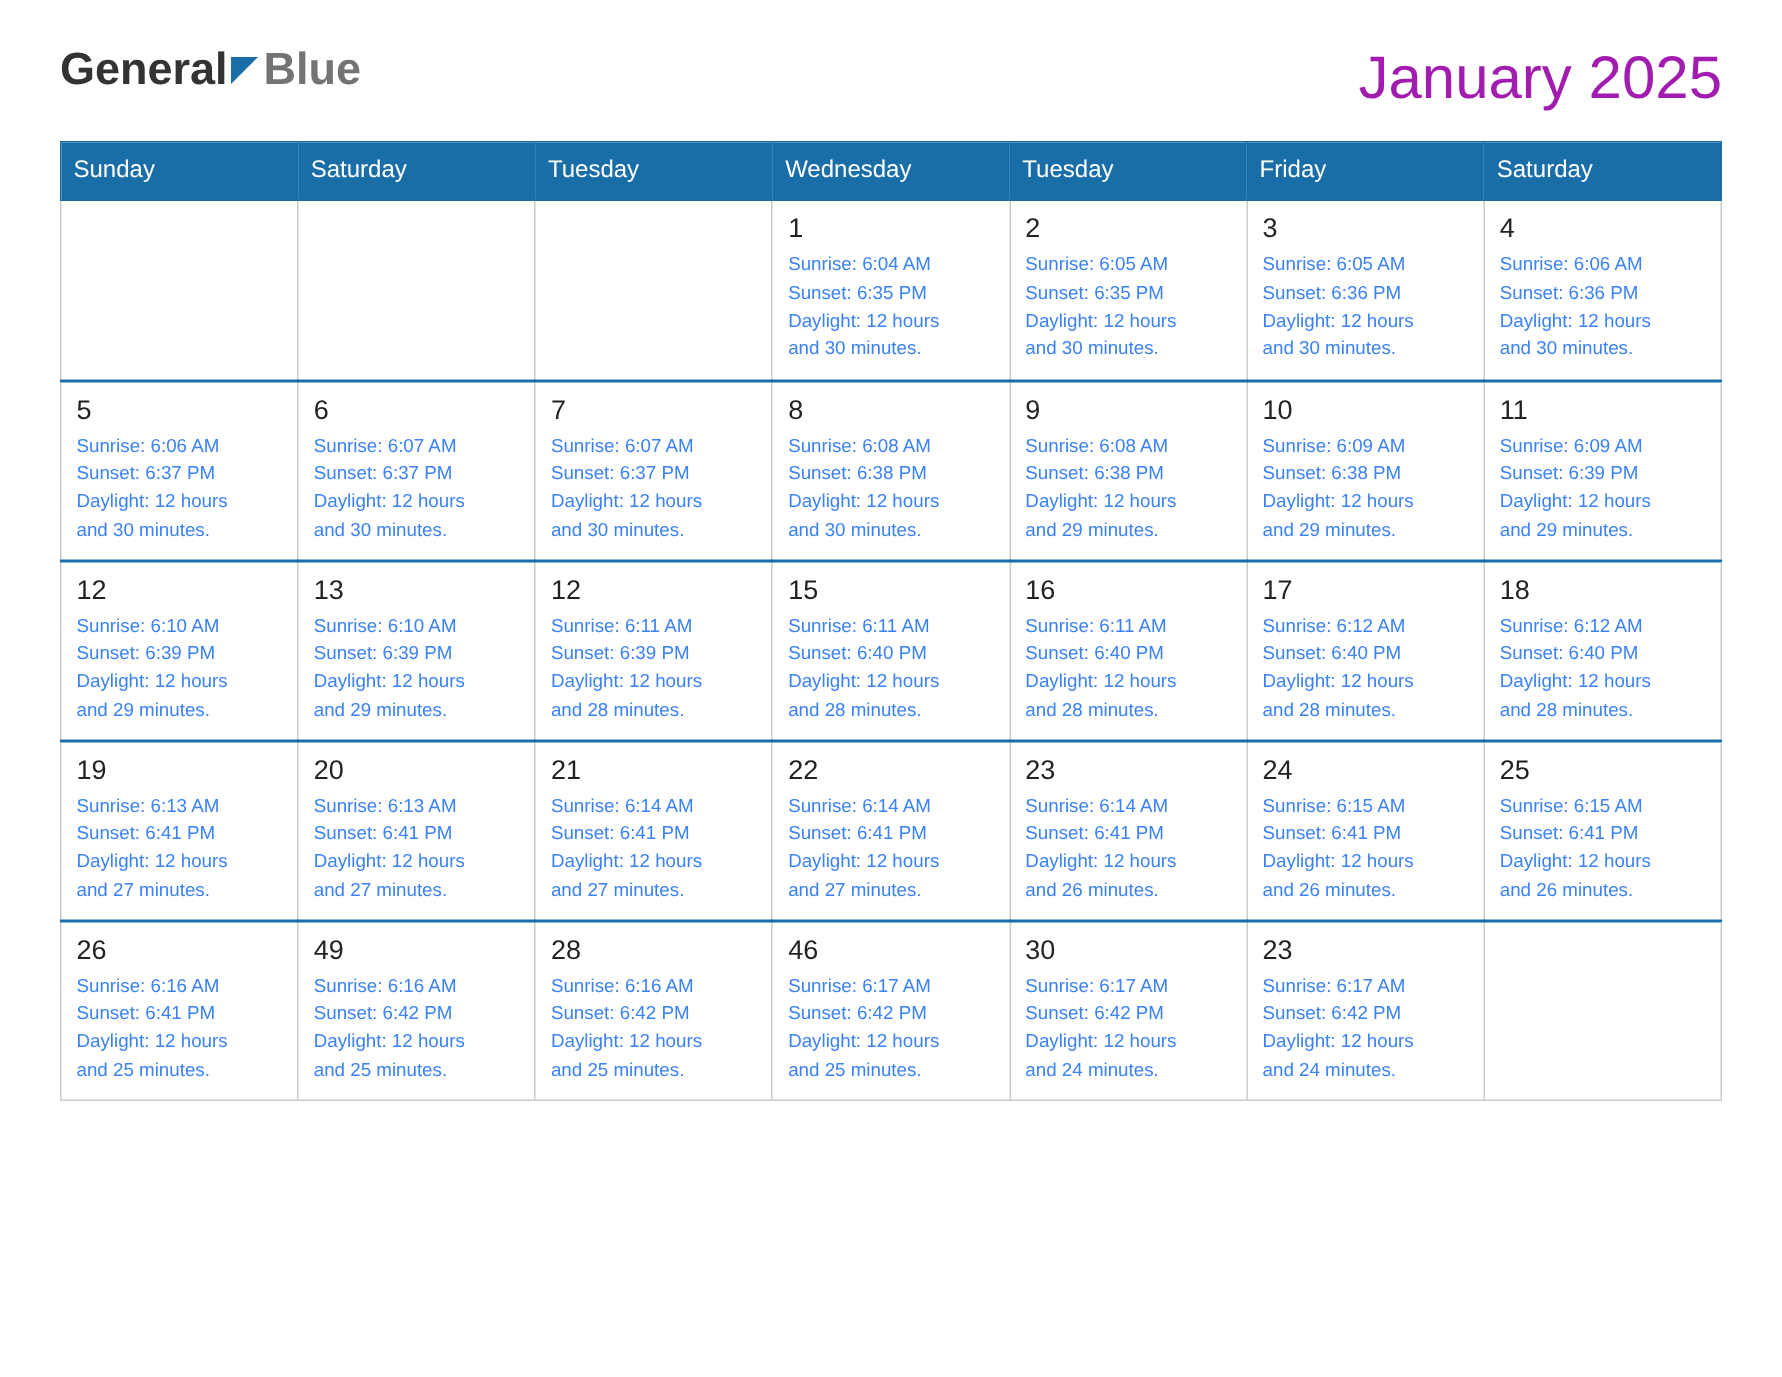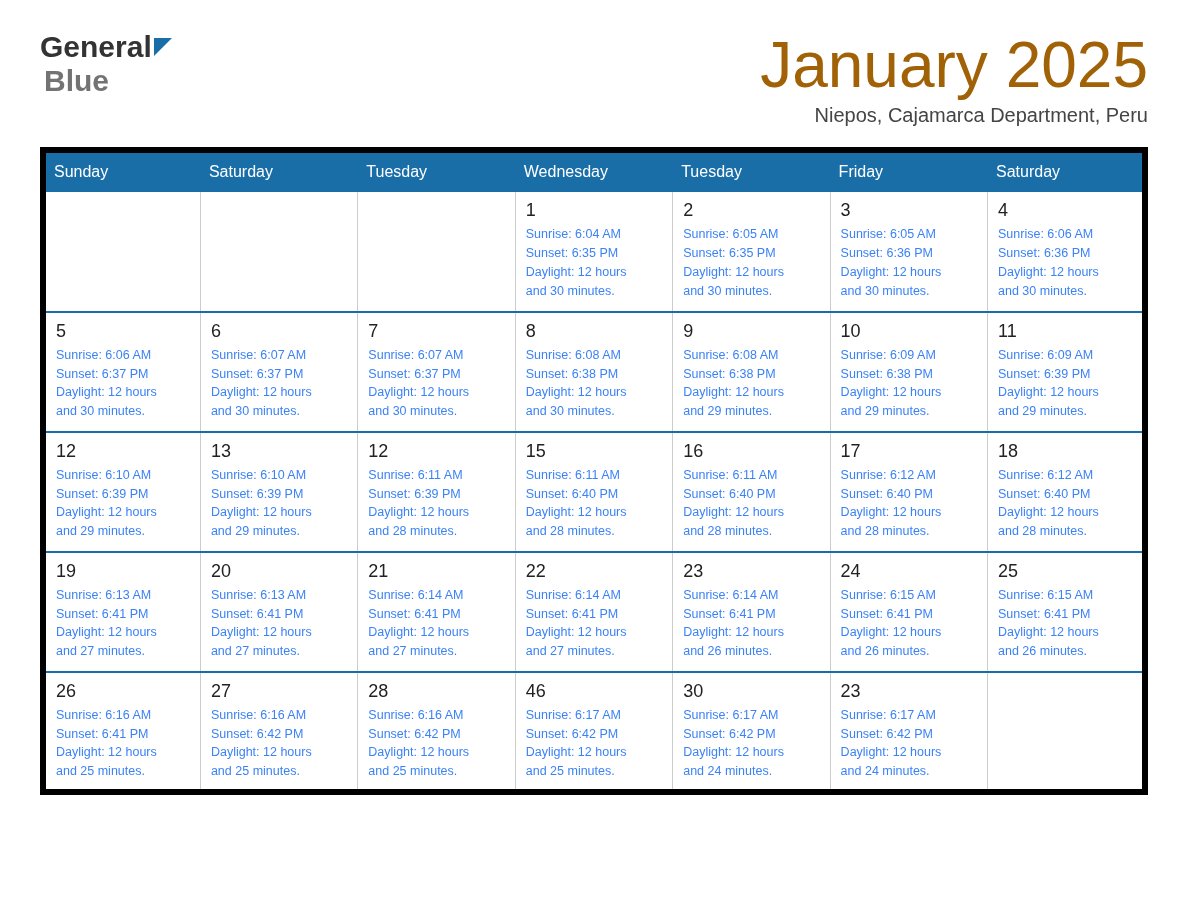--- a/index.html
+++ b/index.html
@@ -13,35 +13,35 @@
     .header {
       display: flex;
       justify-content: space-between;
       align-items: flex-start;
       margin-bottom: 20px;
     }
     .title-section {
       text-align: right;
     }
     .month-title {
-      font-size: 64px;
+      font-size: 40px;
       font-weight: normal;
-      color: #a16207;
+      color: #a21caf;
       line-height: 1.1;
       text-align: right;
     }
     .location {
       font-size: 20px;
       color: #444;
       margin-top: 4px;
     }
     .calendar {
       width: 100%;
       border-collapse: collapse;
-      border: 6px solid #000000;
+      border: 1px solid #000000;
     }
     .calendar thead tr th {
       background-color: #1a6ea8;
       color: #fff;
       padding: 10px 8px;
       font-size: 16px;
       font-weight: normal;
       text-align: left;
       border: 1px solid #1a6ea8;
     }
@@ -68,21 +68,21 @@
       line-height: 1.5;
     }
     .calendar tbody tr {
       border-bottom: 2px solid #1a6ea8;
     }
     .calendar tbody tr:last-child {
       border-bottom: 1px solid #ccc;
     }
     .logo-wrap {
       display: flex;
-      flex-direction: column;
+      flex-direction: row;
       align-items: flex-start;
     }
     .logo-top {
       display: flex;
       align-items: center;
     }
   </style>
 </head>
 <body>
 
@@ -93,21 +93,20 @@
       <div style="display:flex;flex-direction:column;align-items:flex-start;margin-left:2px;">
         <div style="width:0;height:0;border-left:18px solid #1a6ea8;border-top:0;border-bottom:18px solid transparent;margin-bottom:0;"></div>
       </div>
     </div>
     <div style="margin-left:0;">
       <span style="font-size:30px;font-weight:bold;color:#737373;font-family:Arial,sans-serif;margin-left:4px;">Blue</span>
     </div>
   </div>
   <div class="title-section">
     <div class="month-title">January 2025</div>
-    <div class="location">Niepos, Cajamarca Department, Peru</div>
   </div>
 </div>
 
 <table class="calendar">
   <thead>
     <tr>
     <th>Sunday</th>
         <th>Saturday</th>
         <th>Tuesday</th>
         <th>Wednesday</th>
@@ -305,21 +304,21 @@
       </tr>
       <tr>
         <td>
           <span class="day-num">26</span>
           <div class="day-info" style="white-space: pre-line;">Sunrise: 6:16 AM
 Sunset: 6:41 PM
 Daylight: 12 hours
 and 25 minutes.</div>
         </td>
         <td>
-          <span class="day-num">27</span>
+          <span class="day-num">49</span>
           <div class="day-info" style="white-space: pre-line;">Sunrise: 6:16 AM
 Sunset: 6:42 PM
 Daylight: 12 hours
 and 25 minutes.</div>
         </td>
         <td>
           <span class="day-num">28</span>
           <div class="day-info" style="white-space: pre-line;">Sunrise: 6:16 AM
 Sunset: 6:42 PM
 Daylight: 12 hours

